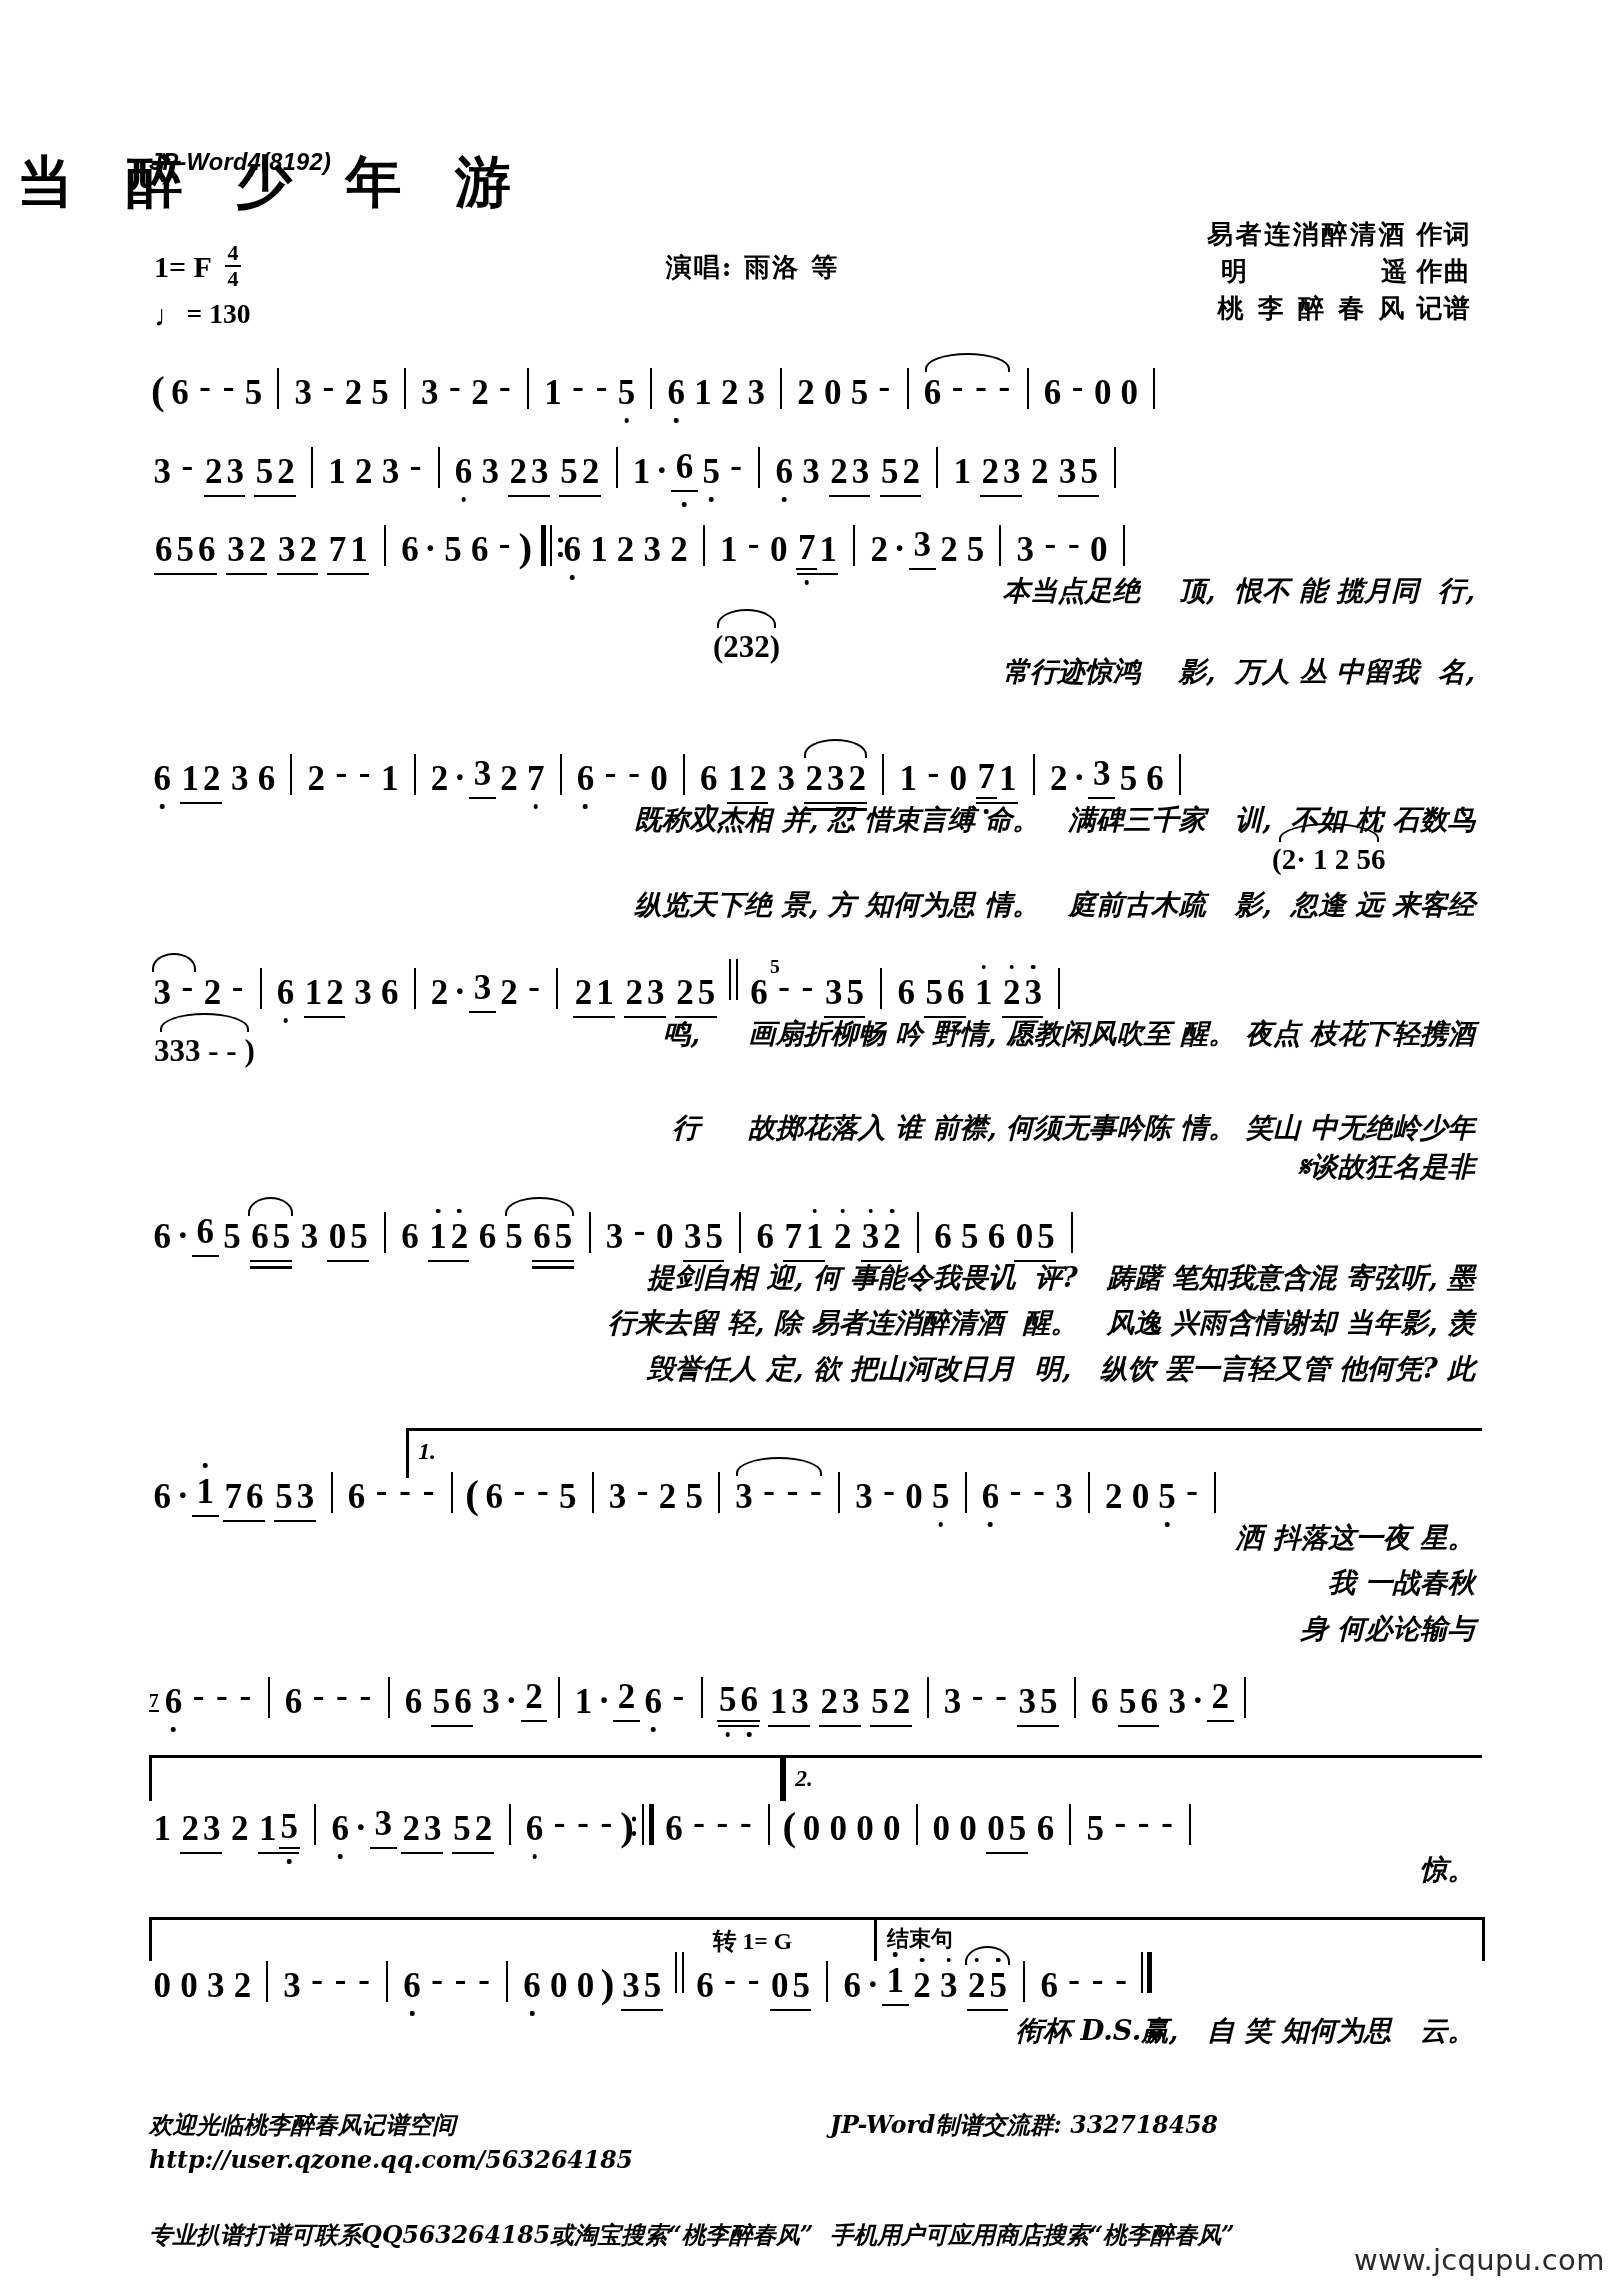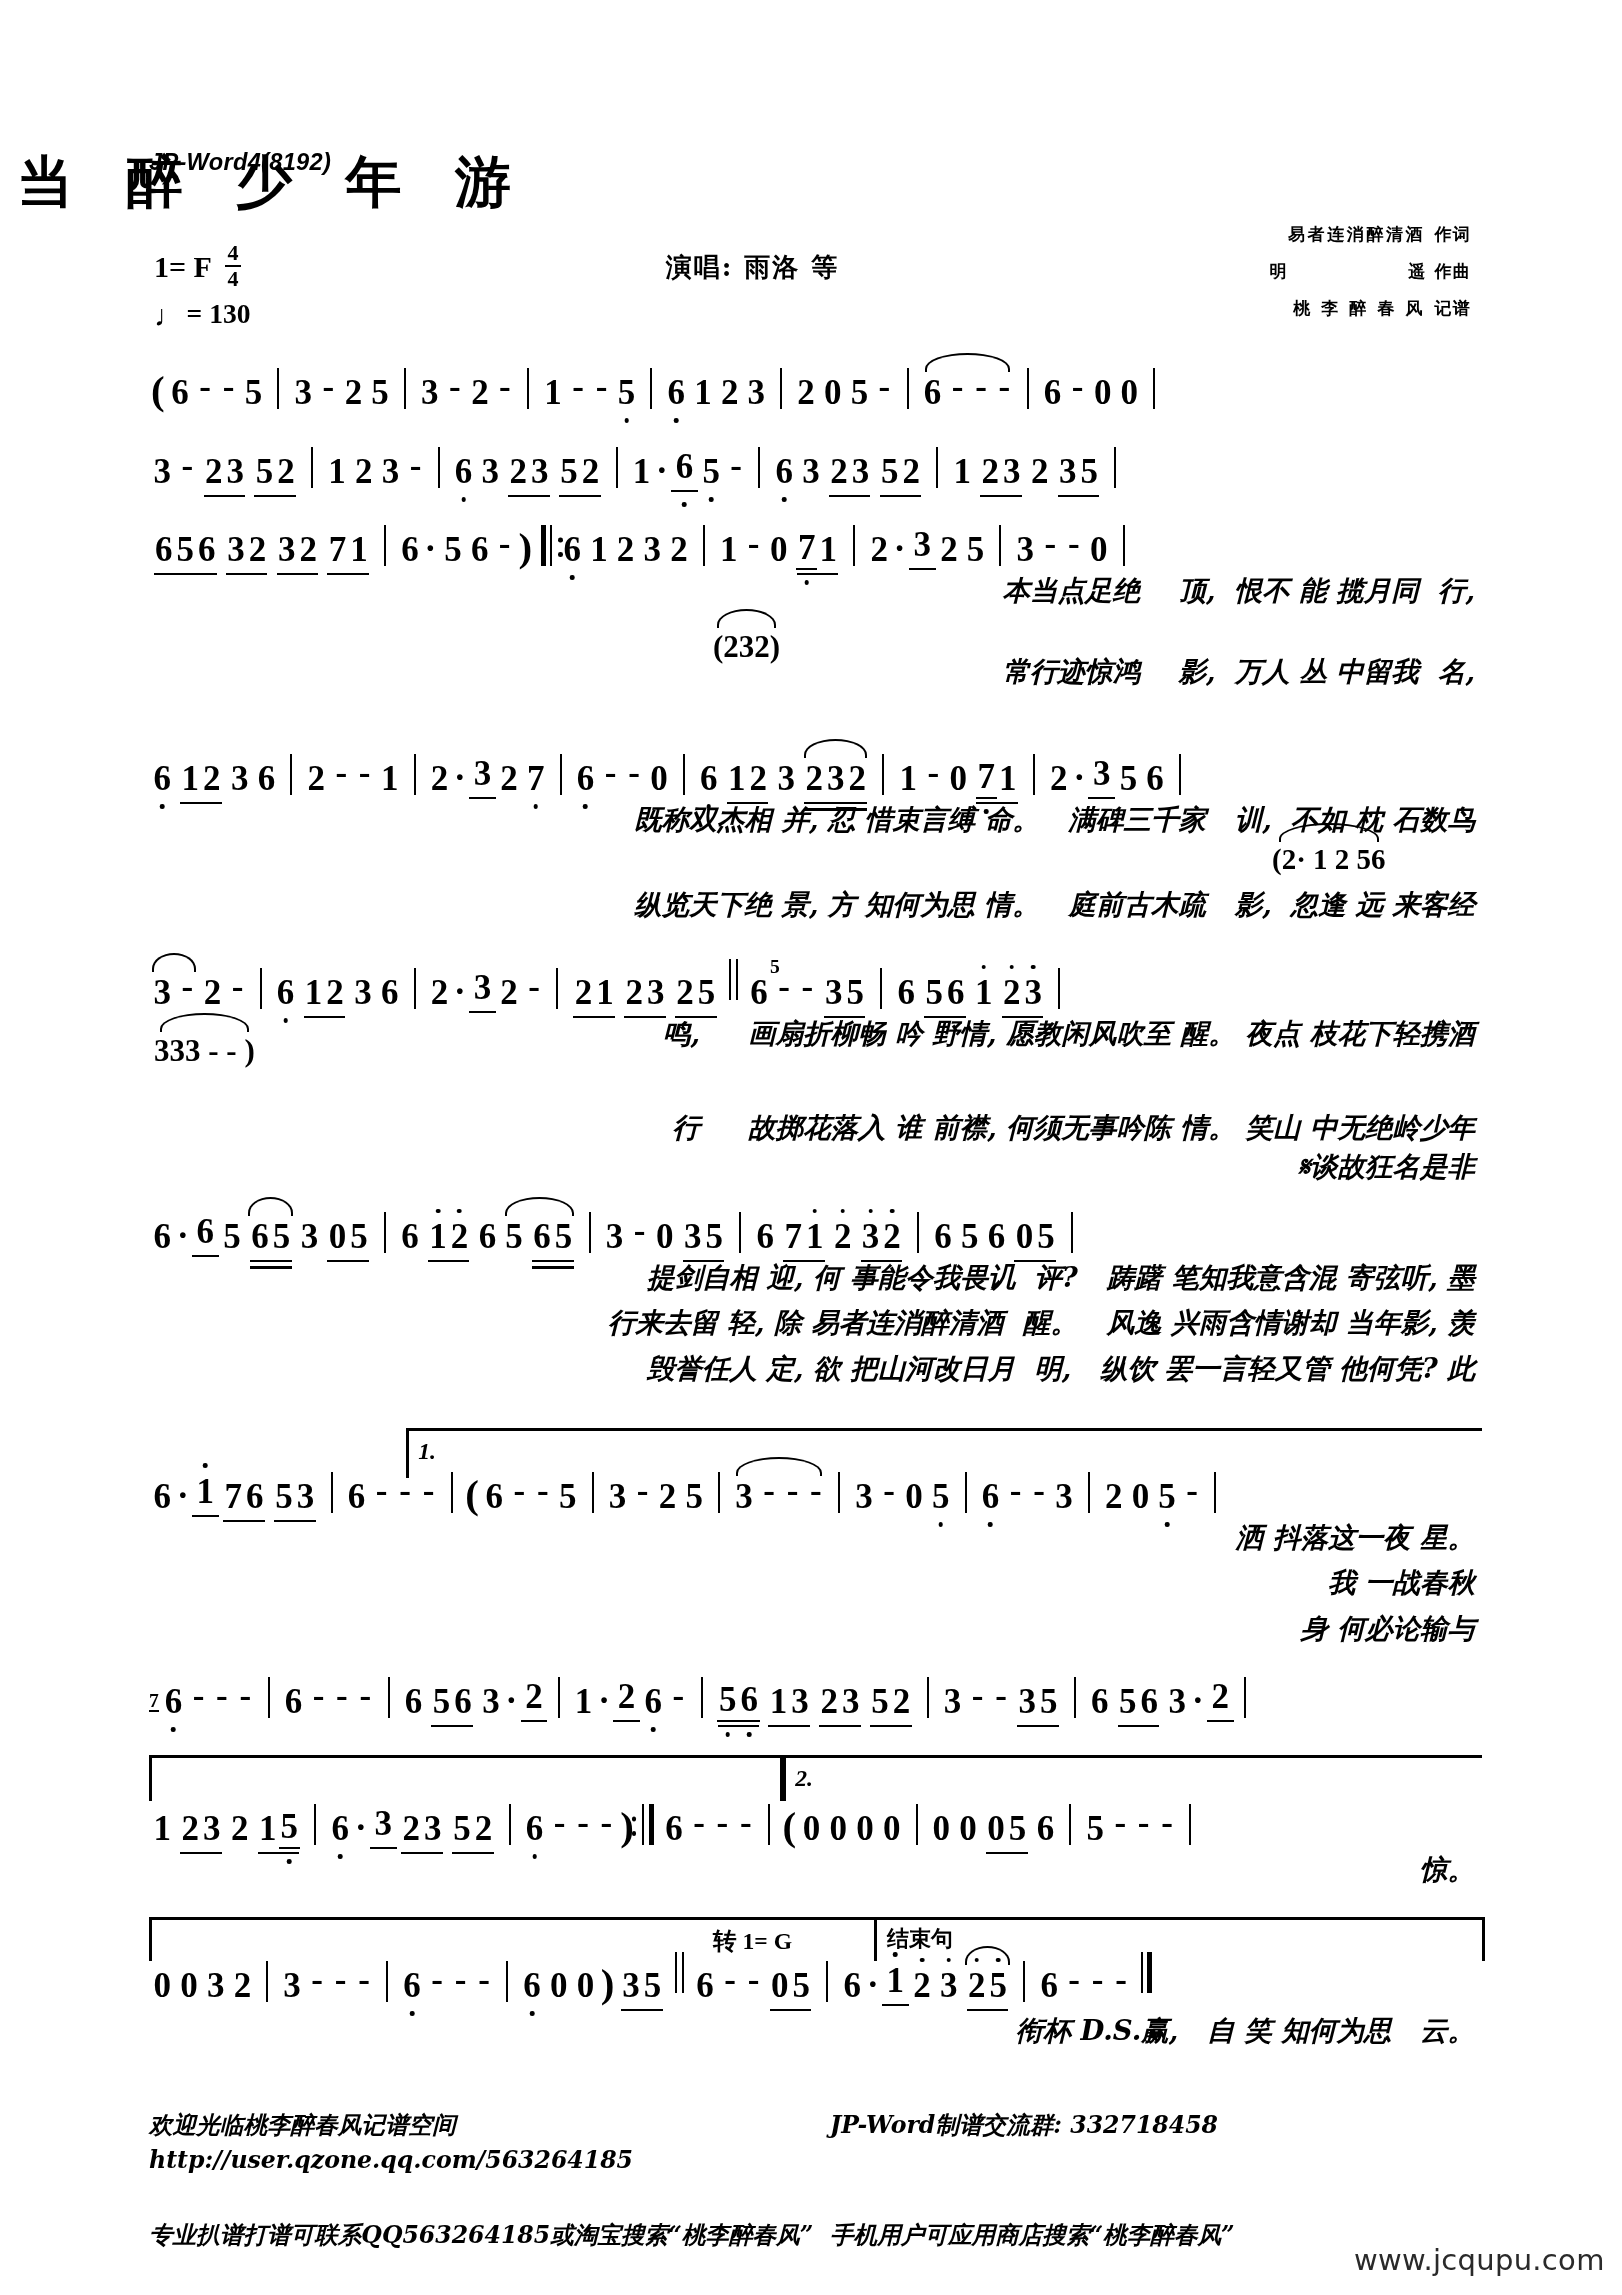--- a/index.html
+++ b/index.html
@@ -24,21 +24,21 @@
   }
   .singer{
     position:absolute;left:0;right:0;top:250px;text-align:center;
     font-family:"DejaVu Serif","Liberation Serif",serif;
     font-weight:700;font-size:26px;letter-spacing:2px;
     padding-right:118px;box-sizing:border-box;
   }
   .credits{
     position:absolute;right:152px;top:216px;width:308px;
     font-family:"DejaVu Serif","Liberation Serif",serif;
-    font-weight:700;font-size:17px;line-height:37px;text-align:left;
+    font-weight:700;font-size:26px;line-height:37px;text-align:left;
   }
   .credits .row{display:flex;justify-content:flex-end;gap:0;white-space:nowrap;}
   .credits .nm{letter-spacing:2.6px;}
   .credits .role{margin-left:9.2px;letter-spacing:1.3px;}
   .credits .spaced{letter-spacing:19.6px;margin-right:-19.6px;}
 
   .keyblock{
     position:absolute;left:154px;top:243px;
     font-family:"Liberation Serif","DejaVu Serif",serif;
     font-weight:700;

